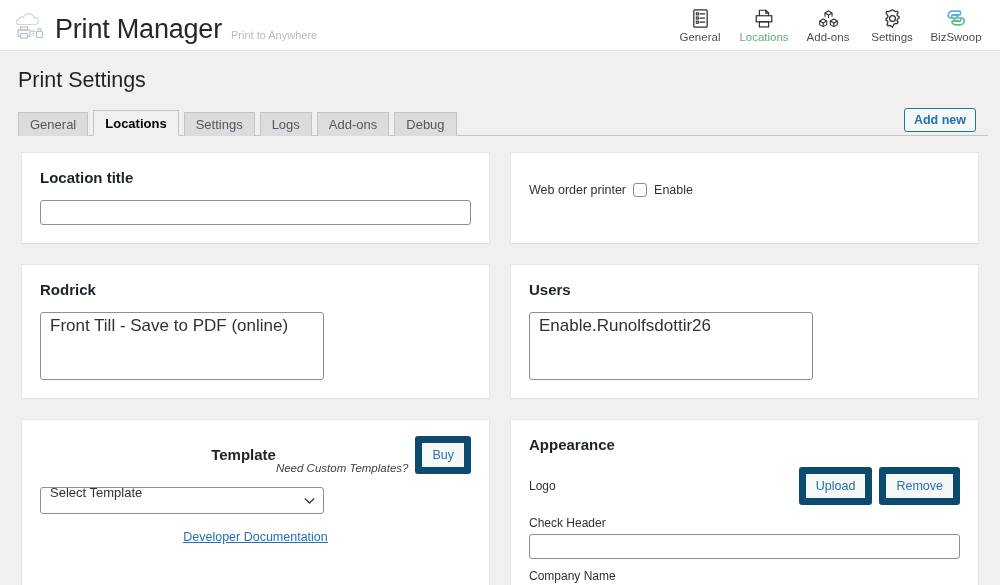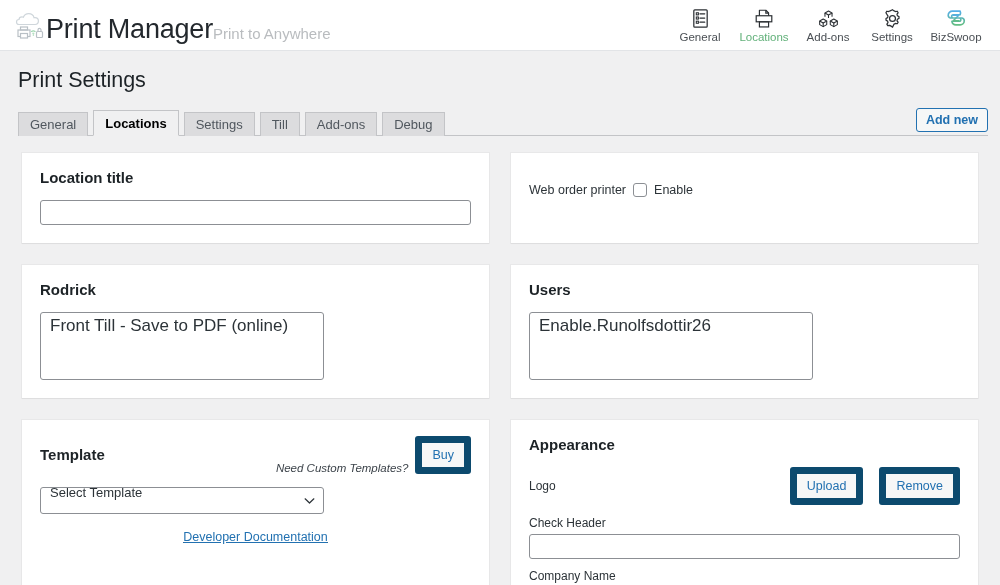--- a/index.html
+++ b/index.html
@@ -21,39 +21,40 @@
     border-bottom: 1px solid #e2e4e7;
     display: flex;
     align-items: center;
     padding: 0 14px 0 10px;
     box-sizing: border-box;
     position: relative;
   }
   .brand {
     display: flex;
     align-items: flex-end;
+    gap: 9px;
     text-align: center;
   }
   .brand-logo {
     width: 36px;
     height: 36px;
     flex: 0 0 36px;
     display: block;
     margin-bottom: 2px;
   }
   .brand-title {
     font-size: 27px;
     font-weight: 400;
     letter-spacing: -0.2px;
     color: #23282d;
     line-height: 1;
     padding-bottom: 1px;
   }
   .brand-tagline {
-    font-size: 15px;
+    font-size: 11px;
     color: #b9bcbf;
     line-height: 1;
     padding-bottom: 3px;
     white-space: nowrap;
   }
 
   .top-nav {
     position: absolute;
     right: 12px;
     top: 0;
@@ -129,21 +130,21 @@
     background: #f0f0f1;
     color: #000000;
     font-weight: 600;
     border-bottom: 1px solid #f0f0f1;
     height: 26px;
     line-height: 25px;
   }
 
   .btn-addnew {
     position: absolute;
-    right: 0;
+    right: 12px;
     top: 0;
     font-size: 12.5px;
     line-height: 1;
     padding: 5px 9px;
     background: #f6f7f7;
     border: 1px solid #2271b1;
     border-radius: 3px;
     color: #2271b1;
     font-weight: 600;
     cursor: pointer;
@@ -172,21 +173,21 @@
   .card-title {
     font-size: 15px;
     font-weight: 700;
     color: #1d2327;
     margin: 0 0 13px 0;
     line-height: 1.2;
   }
   .card-head-row {
     display: flex;
     align-items: center;
-    justify-content: space-between;
+    justify-content: flex-end;
     margin-bottom: 13px;
   }
   .card-head-row .card-title { margin: 0; }
   .head-right {
     display: flex;
     align-items: center;
     gap: 7px;
   }
   .hint-italic {
     font-size: 11.5px;
@@ -309,21 +310,21 @@
     align-items: center;
     justify-content: space-between;
     margin-bottom: 11px;
   }
   .field-label-sm {
     font-size: 12px;
     color: #2c3338;
   }
   .field-block { margin-bottom: 10px; }
   .field-block .field-label-sm { display: block; margin-bottom: 4px; }
-  .btn-group { display: flex; gap: 16px; }
+  .btn-group { display: flex; gap: 7px; }
 </style>
 </head>
 <body>
 
 <div class="app-header">
 
   <div class="brand">
     <span class="brand-logo">
       <svg viewBox="0 0 36 36" width="36" height="36">
         <path d="M9 13.5c-1.4 0-2.5 1.1-2.5 2.5s1.1 2.5 2.5 2.5h16c1.9 0 3.4-1.5 3.4-3.4 0-1.9-1.5-3.4-3.4-3.4-.3 0-.6 0-.9.1-.6-2.4-2.8-4.2-5.4-4.2-2.4 0-4.5 1.5-5.3 3.6-.4-.2-.9-.3-1.4-.3-1.6 0-2.9 1.2-3 2.6z" fill="none" stroke="#cfd6db" stroke-width="1.2"></path>
@@ -413,21 +414,21 @@
 </div>
 
 <div class="page">
 
   <div class="page-title">Print Settings</div>
 
   <div class="tabs-wrap">
     <a class="tab">General</a>
     <a class="tab active">Locations</a>
     <a class="tab">Settings</a>
-    <a class="tab">Till</a>
+    <a class="tab">Logs</a>
     <a class="tab">Add-ons</a>
     <a class="tab">Debug</a>
     <button class="btn-addnew">Add new</button>
   </div>
 
   <div class="grid">
 
     <div class="card card-h1">
       <div class="card-title">Location title</div>
       <input class="text-input" type="text" placeholder="" style="">

